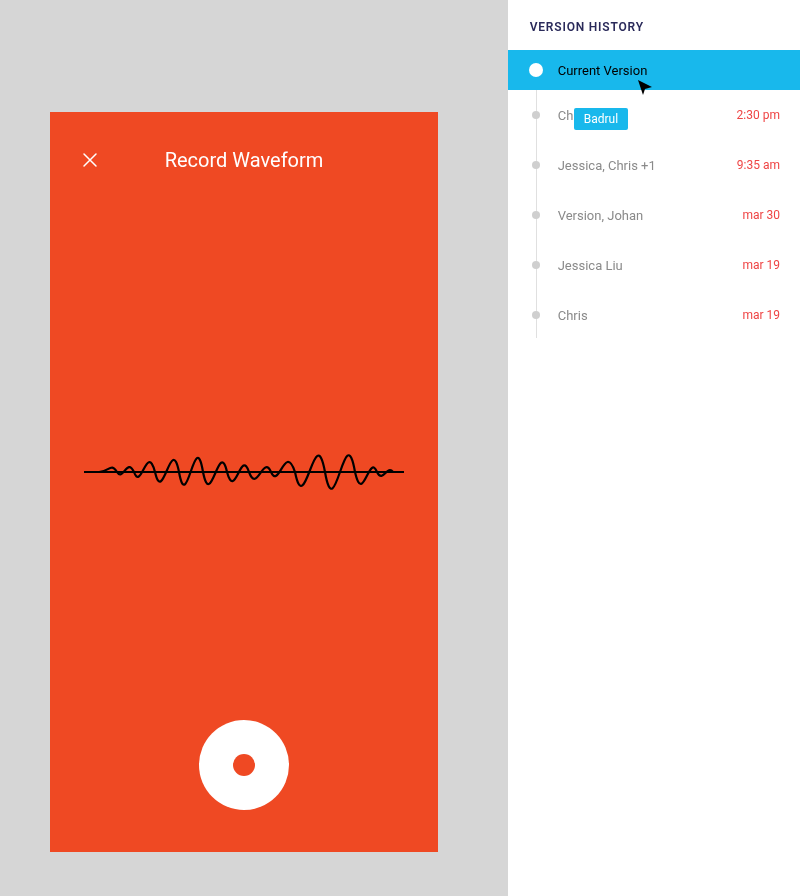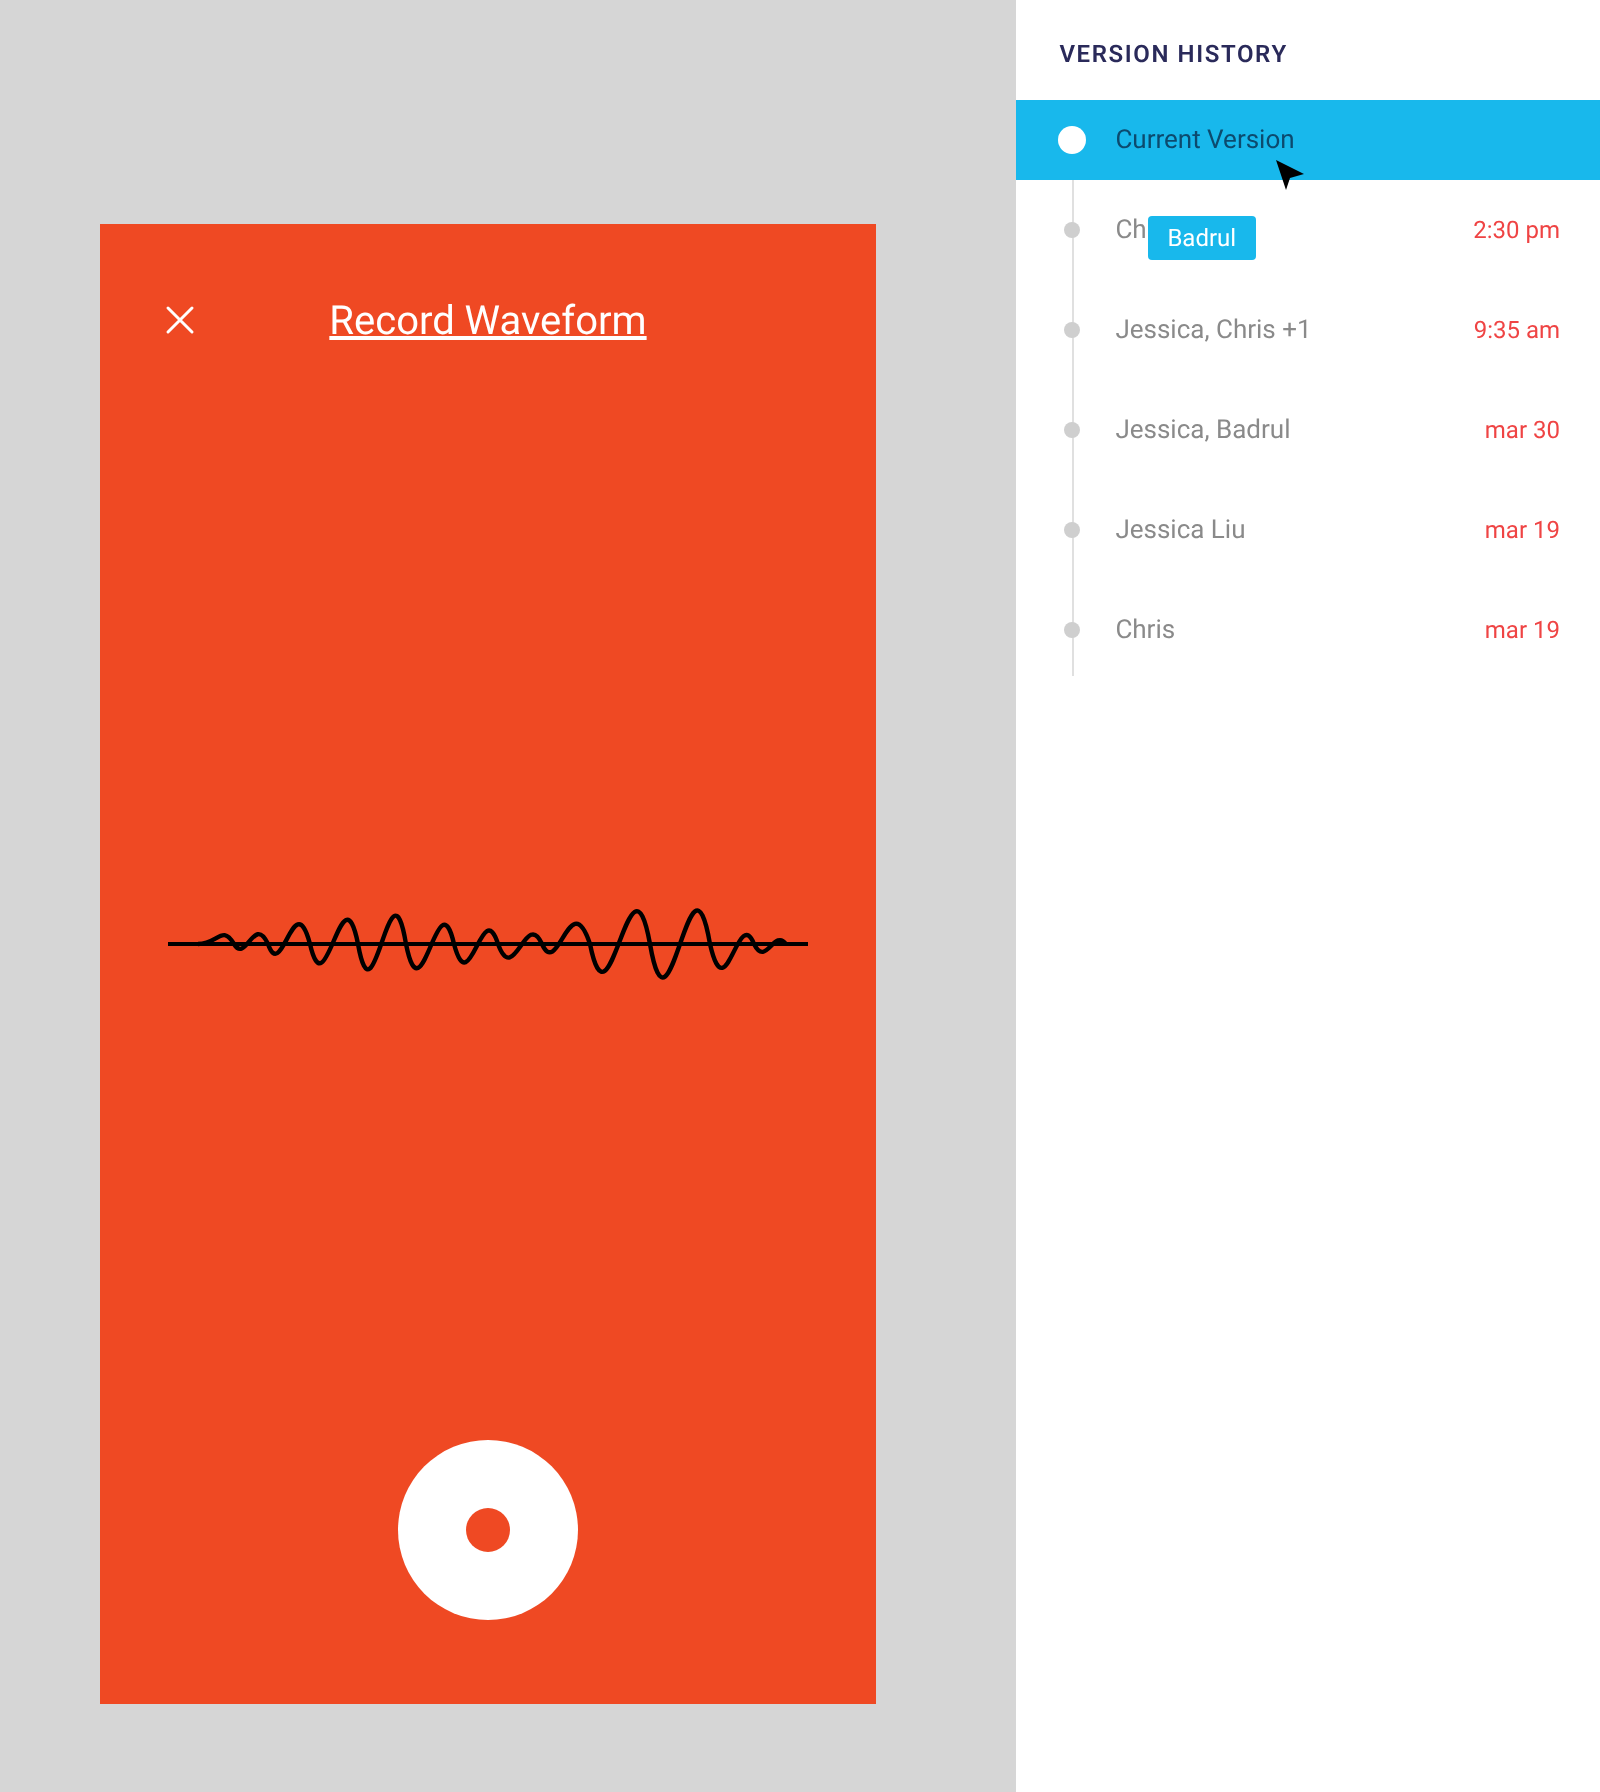--- a/index.html
+++ b/index.html
@@ -20,21 +20,20 @@
     width: 388px;
     height: 740px;
     background: #ef4923;
     overflow: hidden;
   }
   .phone-header {
     display: flex;
     align-items: center;
     padding: 36px 30px 0 30px;
     color: #fff;
-    text-decoration: underline;
   }
   .close-icon {
     width: 20px; height: 20px;
     display: flex; align-items: center; justify-content: center;
     cursor: pointer;
   }
   .phone-title {
     flex: 1;
     text-align: center;
     font-size: 20px;
@@ -116,21 +115,21 @@
   }
   .history-item.current .history-dot {
     width: 14px; height: 14px;
     left: 21px;
     background: #fff;
   }
   .history-name {
     flex: 1;
     color: #8a8a8a;
   }
-  .history-item.current .history-name { color: #0c4a6e; }
+  .history-item.current .history-name { color: #000000; }
   .history-time {
     color: #ef4444;
     font-size: 12px;
   }
   .cursor-ptr {
     position: absolute;
     pointer-events: none;
   }
   .user-chip {
     position: absolute;
@@ -201,21 +200,21 @@
     </div>
 
     <div class="history-item">
       <div class="history-dot"></div>
       <div class="history-name">Jessica, Chris +1</div>
       <div class="history-time">9:35 am</div>
     </div>
 
     <div class="history-item">
       <div class="history-dot"></div>
-      <div class="history-name">Jessica, Badrul</div>
+      <div class="history-name">Version, Johan</div>
       <div class="history-time">mar 30</div>
     </div>
 
     <div class="history-item">
       <div class="history-dot"></div>
       <div class="history-name">Jessica Liu</div>
       <div class="history-time">mar 19</div>
     </div>
 
     <div class="history-item">

